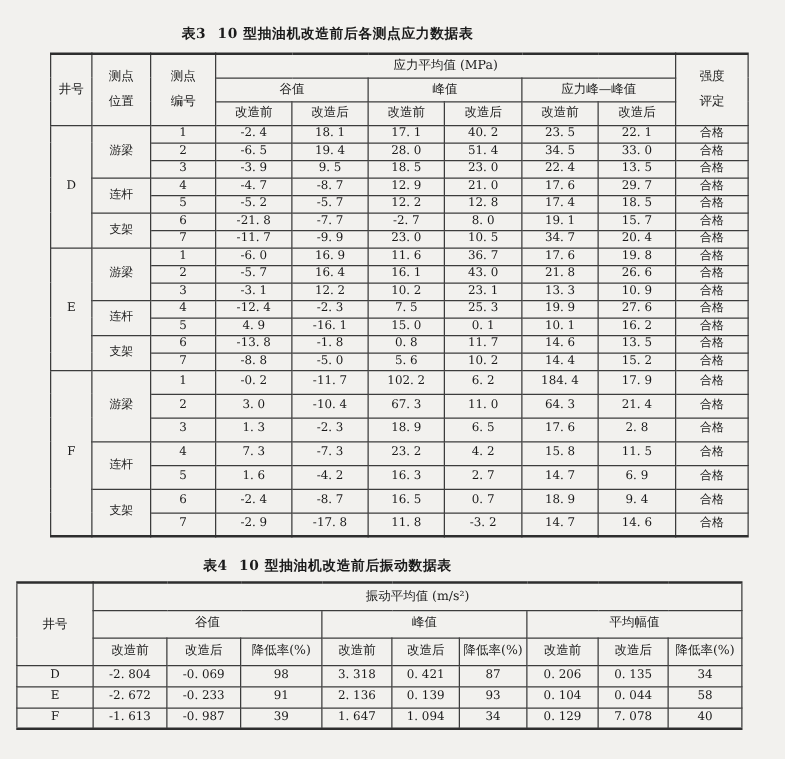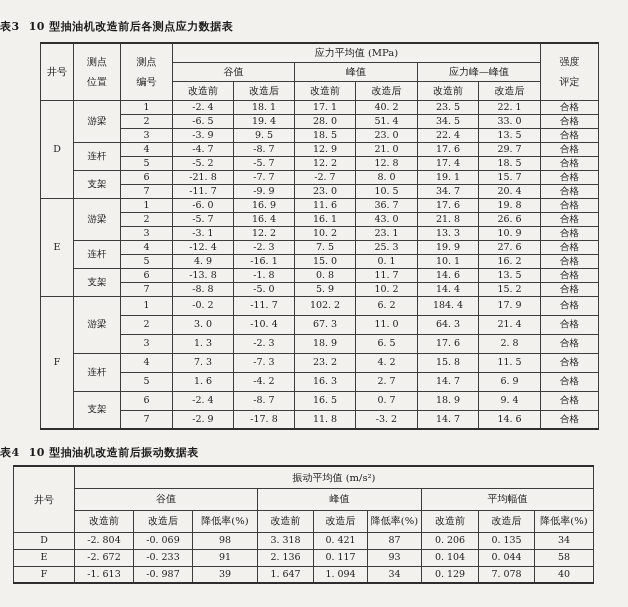--- a/index.html
+++ b/index.html
@@ -2,21 +2,21 @@
 <html><head>
 <meta charset="utf-8">
 <style>
   html,body{margin:0;padding:0;}
   body{
     width:628px;height:607px;position:relative;overflow:hidden;
     background:#f2f1ee;color:#1b1b1b;
     font-family:"DejaVu Serif","Liberation Serif",serif;
   }
   .caption{
-    position:absolute;left:0;width:524px;
+    position:absolute;left:0;width:524px;text-align:center;
     font-weight:bold;font-size:11px;letter-spacing:.5px;white-space:nowrap;
   }
   .caption .cap-label{margin-right:9px;}
   #t3-caption{top:19px;}
   #t4-caption{top:445px;}
   table{
     position:absolute;border-collapse:collapse;table-layout:fixed;
     border-top:2px solid #2e2e2e;border-bottom:2px solid #2e2e2e;
     border-left:1px solid #3c3c3c;border-right:1px solid #3c3c3c;
   }
@@ -215,21 +215,21 @@
     <td>0. 8</td>
     <td>11. 7</td>
     <td>14. 6</td>
     <td>13. 5</td>
     <td>合格</td>
   </tr>
   <tr class="rh-s">
     <td>7</td>
     <td>-8. 8</td>
     <td>-5. 0</td>
-    <td>5. 9</td>
+    <td>5. 6</td>
     <td>10. 2</td>
     <td>14. 4</td>
     <td>15. 2</td>
     <td>合格</td>
   </tr>
 
   <tr class="rh-t">
     <td rowspan="7">F</td>
     <td rowspan="3">游梁</td>
     <td>1</td>
@@ -353,21 +353,21 @@
     <td>0. 206</td>
     <td>0. 135</td>
     <td>34</td>
   </tr>
   <tr class="rh-d4">
     <td>E</td>
     <td>-2. 672</td>
     <td>-0. 233</td>
     <td>91</td>
     <td>2. 136</td>
-    <td>0. 117</td>
+    <td>0. 139</td>
     <td>93</td>
     <td>0. 104</td>
     <td>0. 044</td>
     <td>58</td>
   </tr>
   <tr class="rh-d4">
     <td>F</td>
     <td>-1. 613</td>
     <td>-0. 987</td>
     <td>39</td>

